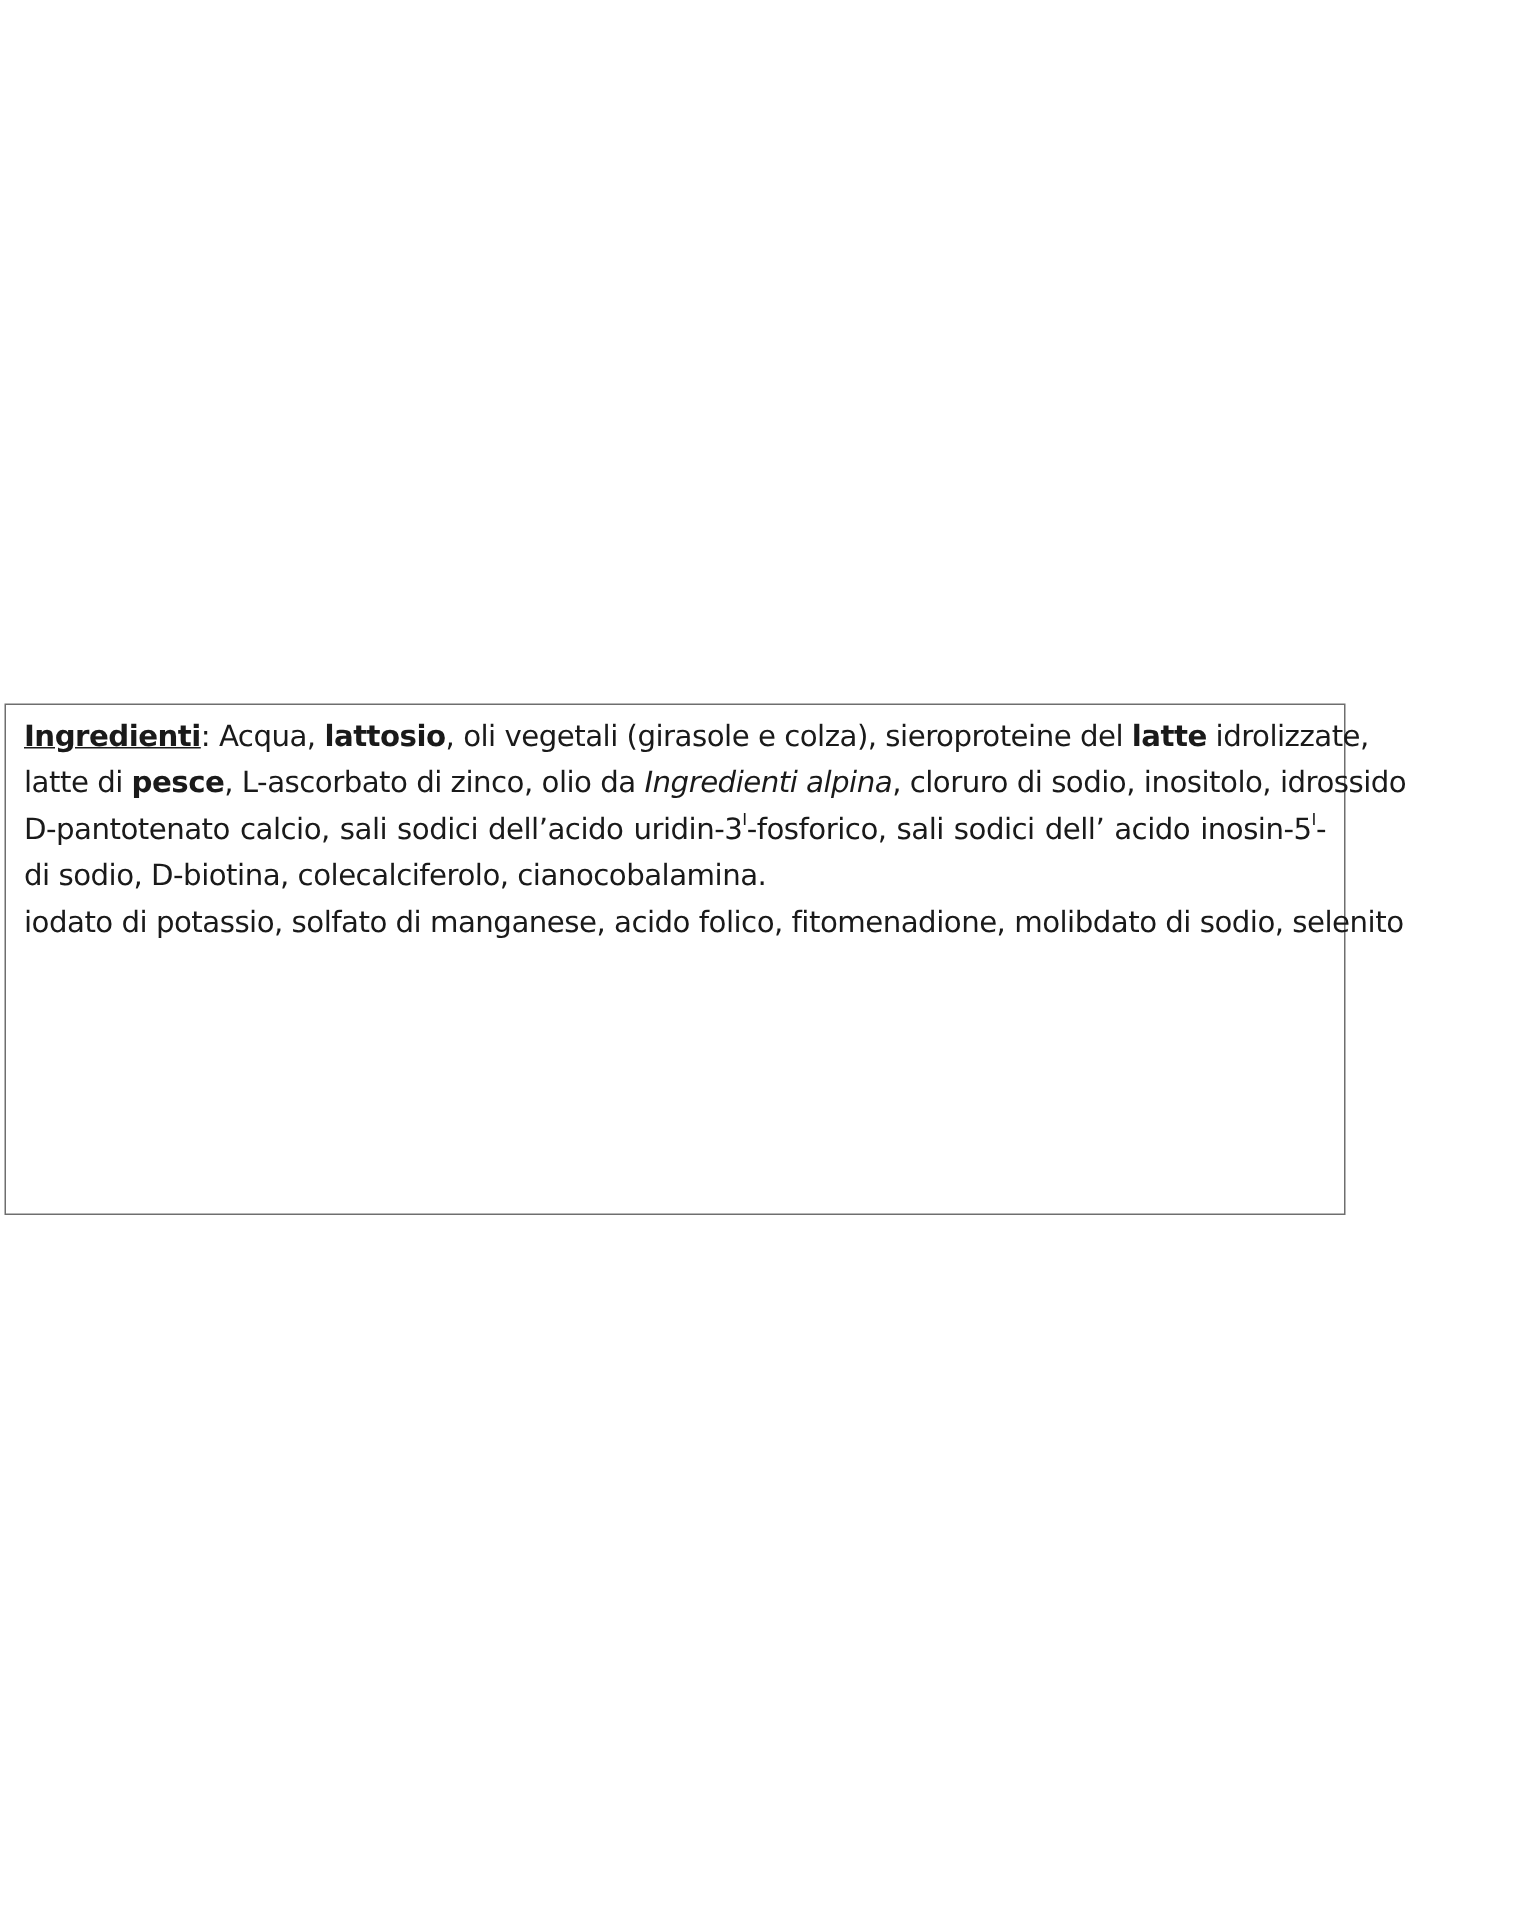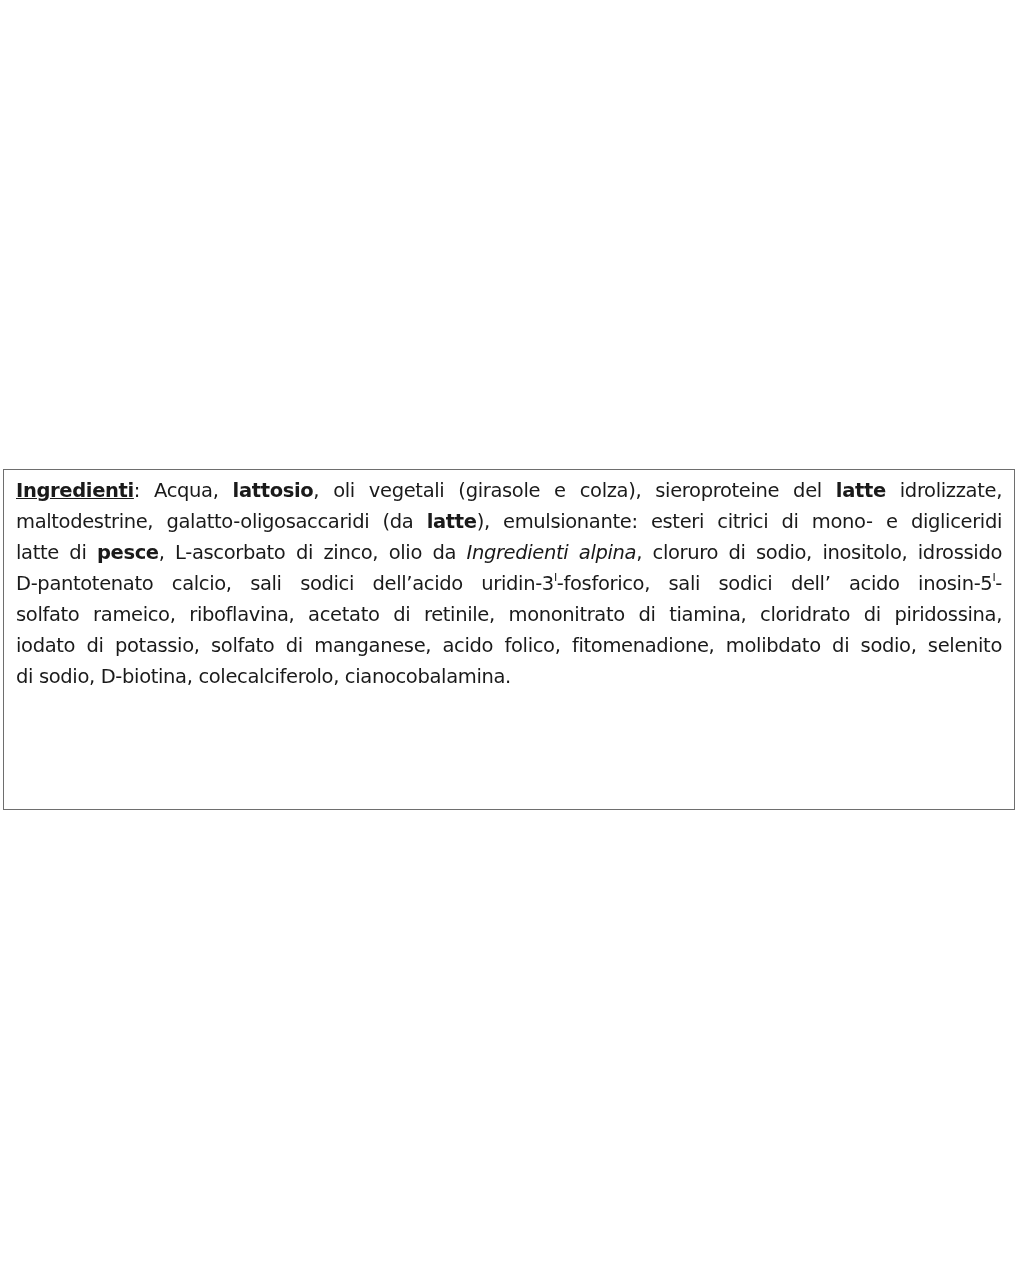--- a/index.html
+++ b/index.html
@@ -1,35 +1,33 @@
 <!DOCTYPE html>
 <html><head>
 <meta charset="utf-8">
 <style>
   html, body { margin:0; padding:0; background:#ffffff; }
   body { width:1020px; height:1282px; position:relative; overflow:hidden; }
   .box {
-    position:absolute; left:3px; top:469px; width:1012px; height:341px;
+    position:absolute; left:3px; top:469px; width:894px; height:341px;
     border:1.5px solid #6e6e6e; box-sizing:border-box;
     padding:5px 12px 0 12px;
     font-family:"DejaVu Sans", sans-serif; font-size:19.5px; color:#1a1a1a;
   }
   .line {
     display:block; height:31px; line-height:31px; white-space:nowrap;
     text-align:justify; text-align-last:justify; letter-spacing:-0.35px;
   }
   .line.last { text-align-last:left; }
   b { font-weight:bold; }
   u { text-decoration:underline; }
   sup { font-size:11px; vertical-align:9px; line-height:0; }
 </style>
 </head>
 <body>
 
 <div class="box" id="box">
     <span class="line"><b><u>Ingredienti</u></b><span>: Acqua, </span><b>lattosio</b><span>, oli vegetali (girasole e colza), sieroproteine del </span><b>latte</b><span> idrolizzate,</span></span>
-    <span class="line"><span>maltodestrine, galatto-oligosaccaridi (da </span><b>latte</b><span>), emulsionante: esteri citrici di mono- e digliceridi</span></span>
     <span class="line"><span>latte di </span><b>pesce</b><span>, L-ascorbato di zinco, olio da </span><i>Ingredienti alpina</i><span>, cloruro di sodio, inositolo, idrossido</span></span>
     <span class="line"><span>D-pantotenato calcio, sali sodici dell’acido uridin-3</span><sup>I</sup><span>-fosforico, sali sodici dell’ acido inosin-5</span><sup>I</sup><span>-</span></span>
-    <span class="line"><span>solfato rameico, riboflavina, acetato di retinile, mononitrato di tiamina, cloridrato di piridossina,</span></span>
+    <span class="line last"><span>di sodio, D-biotina, colecalciferolo, cianocobalamina.</span></span>
     <span class="line"><span>iodato di potassio, solfato di manganese, acido folico, fitomenadione, molibdato di sodio, selenito</span></span>
-    <span class="line last"><span>di sodio, D-biotina, colecalciferolo, cianocobalamina.</span></span>
   </div>
 
 </body></html>

